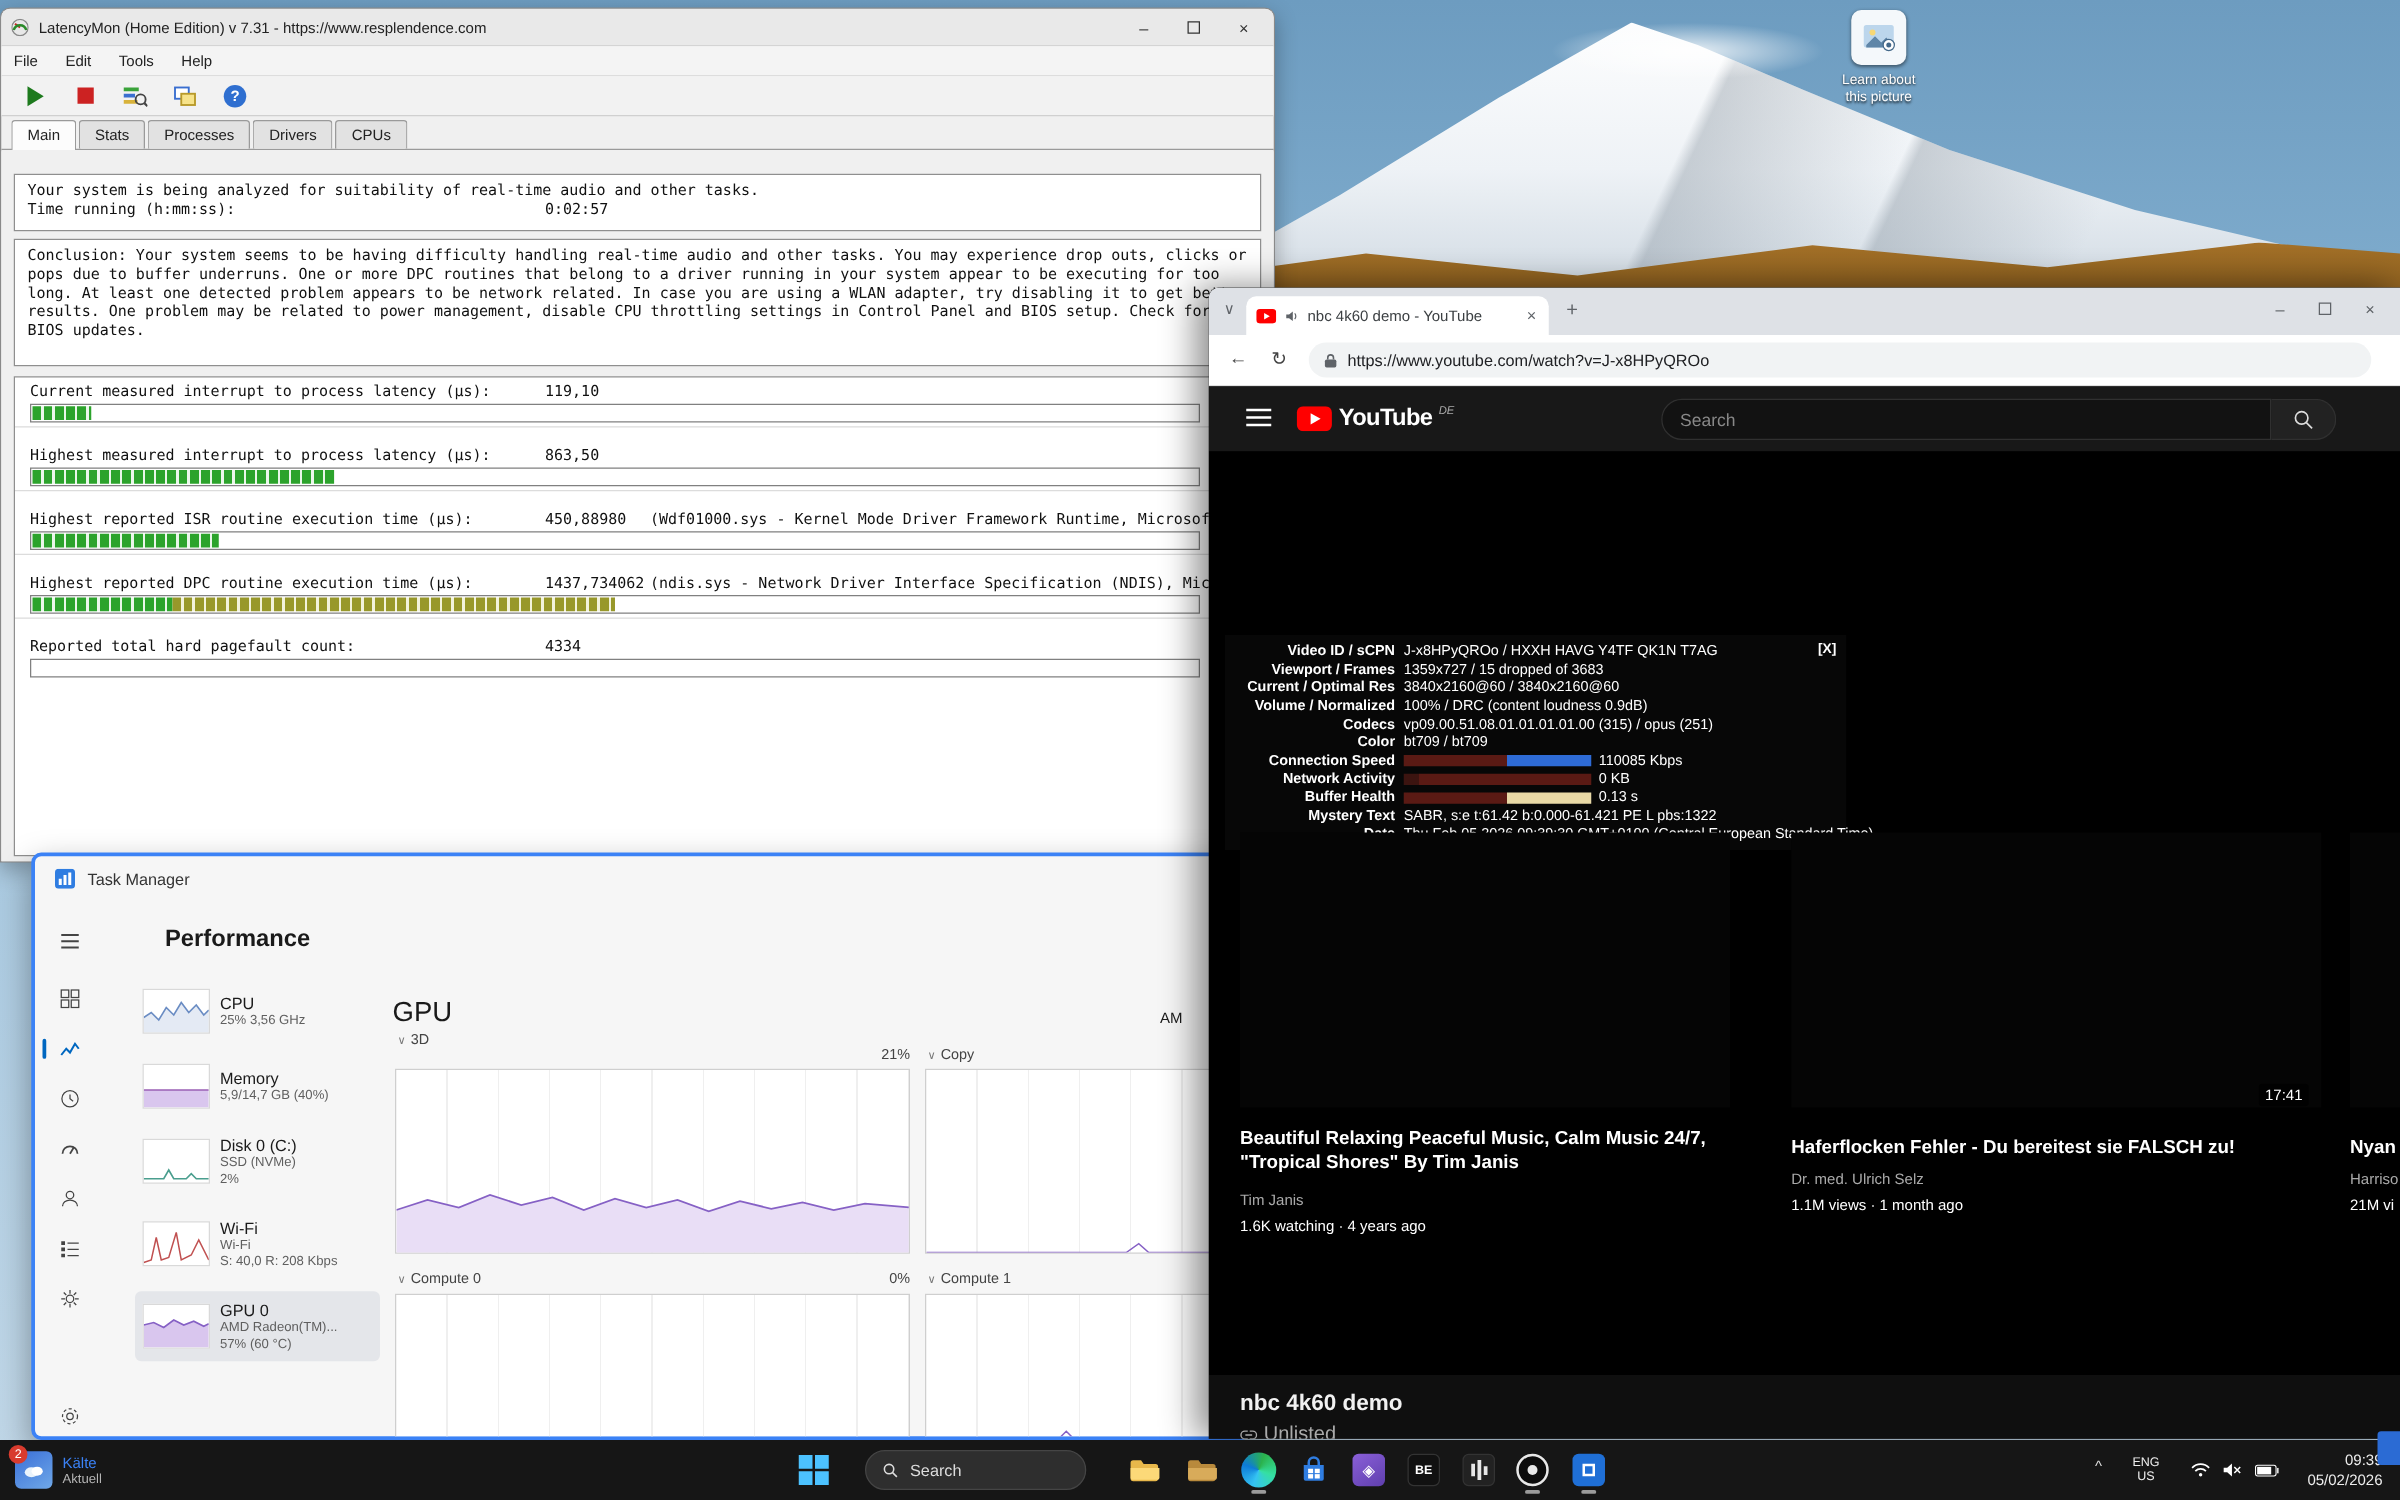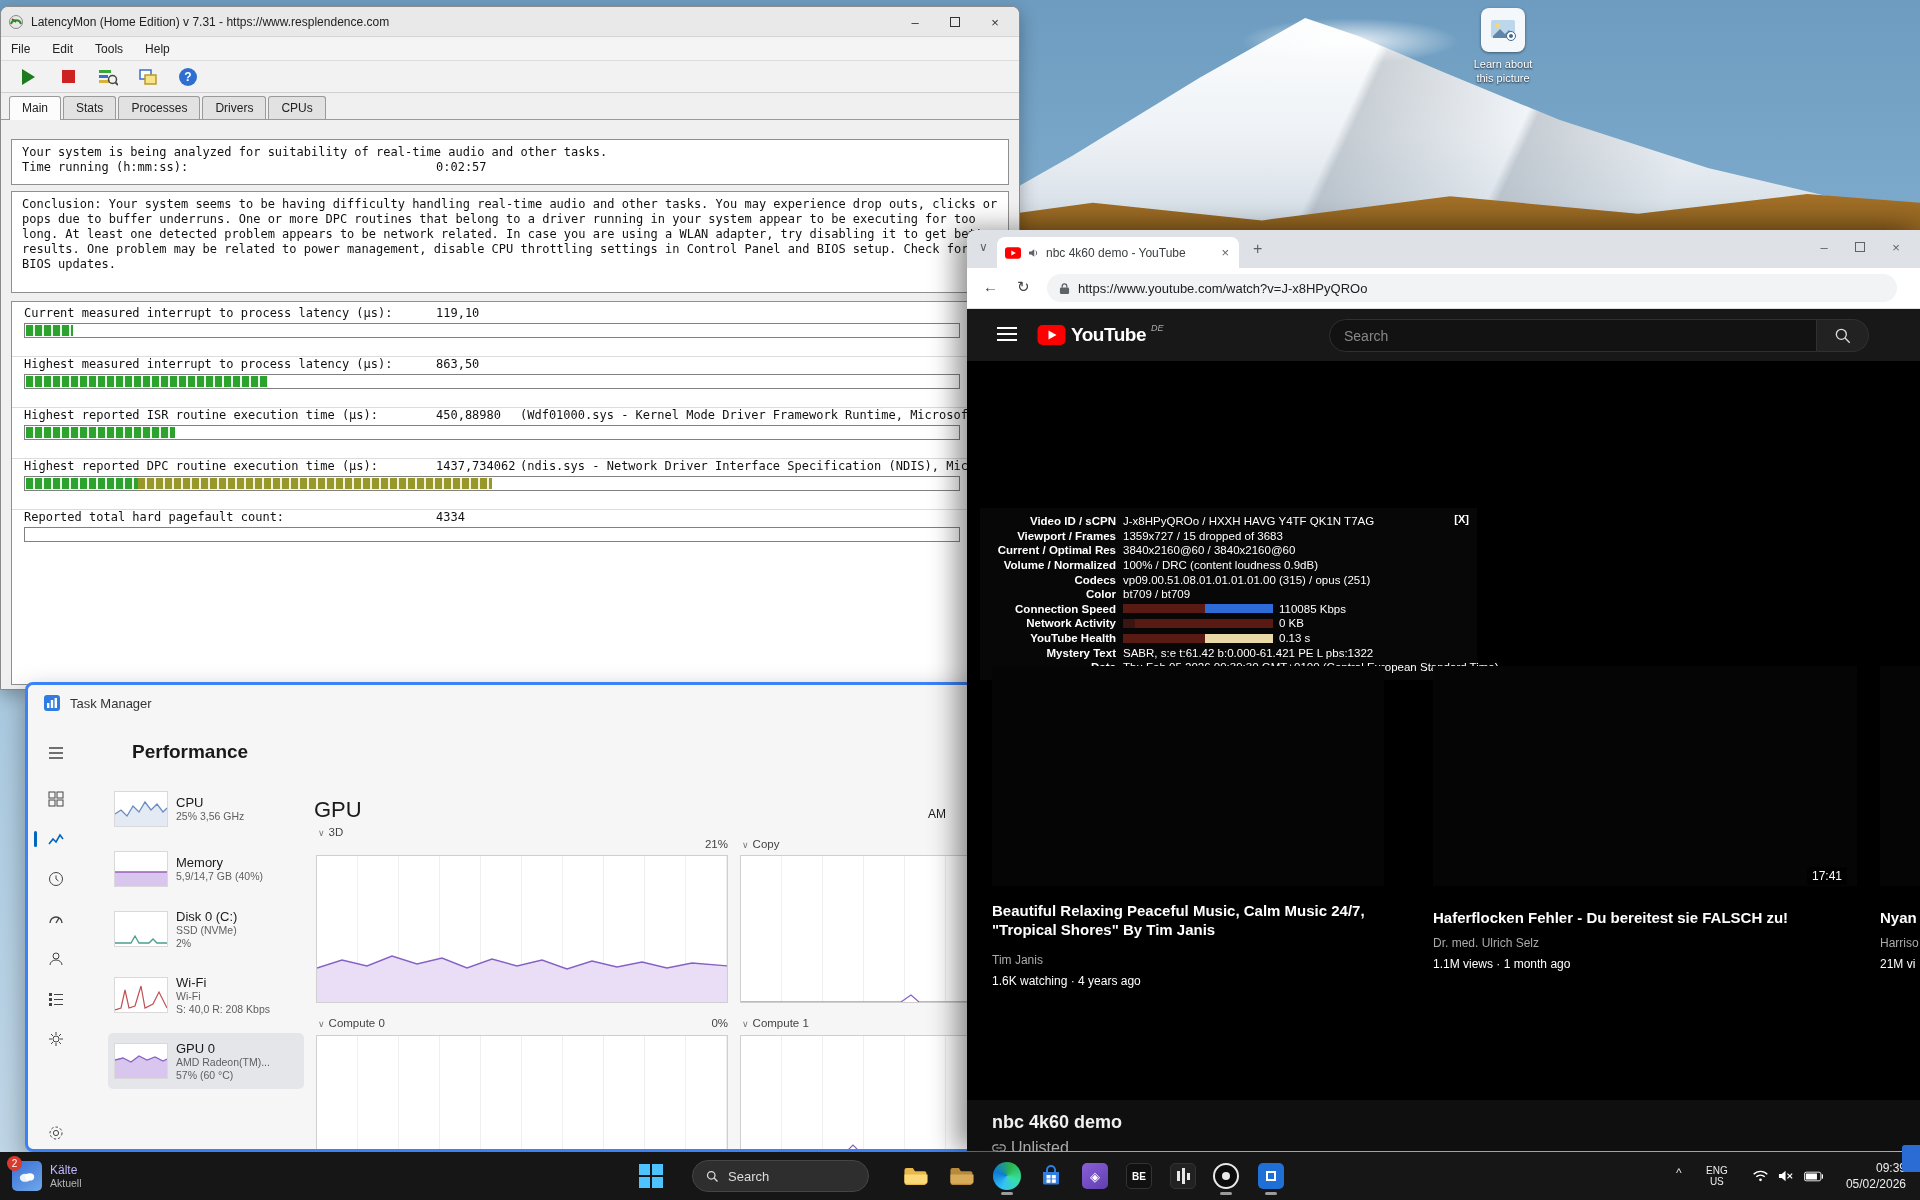--- a/index.html
+++ b/index.html
@@ -53,21 +53,21 @@
     display:flex;align-items:center;justify-content:center;font-family:"Liberation Sans",sans-serif;font-weight:bold;}
   .lm-tabs{left:0;top:86px;width:100%;height:27px;display:flex;align-items:flex-end;padding-left:8px;gap:2px;
     font-family:"Liberation Sans",sans-serif;font-size:12px;position:absolute;border-bottom:1px solid #9a9a9a;}
   .lm-tab{padding:4px 12px;border:1px solid #9a9a9a;border-bottom:none;background:#e2e2e2;color:#222;
     border-radius:3px 3px 0 0;cursor:pointer;}
   .lm-tab.active{background:#fcfcfc;position:relative;top:1px;padding-bottom:5px;}
   .lm-content{left:0;top:114px;width:100%;height:570px;background:#f0f0f0;position:absolute;}
   .lm-box{position:absolute;left:10px;width:998px;background:#fff;border:1px solid #8f8f8f;
     font-size:12px;color:#111;line-height:15px;padding:5px 10px;}
   .lm-panel{position:absolute;left:10px;top:180px;width:998px;height:384px;background:#fff;border:1px solid #8f8f8f;}
-  .lm-metric{position:absolute;left:0;width:100%;height:55px;border-bottom:1px solid #dcdcdc;}
+  .lm-metric{position:absolute;left:0;width:100%;height:40px;border-bottom:1px solid #dcdcdc;}
   .lm-label{position:absolute;left:12px;top:4px;font-size:12px;color:#111;}
   .lm-value{position:absolute;left:424px;top:4px;font-size:12px;color:#111;}
   .lm-note{position:absolute;left:508px;top:4px;font-size:12px;color:#111;white-space:nowrap;}
   .lm-bar{position:absolute;left:12px;top:21px;width:936px;height:15px;border:1px solid #808080;
     background:#fff;padding:1px;display:flex;}
   .lm-bar .seg{height:100%;}
   .seg.green{background:repeating-linear-gradient(90deg,#2ca32c 0 7px,#eaf6ea 7px 9px);}
   .seg.yellow{background:repeating-linear-gradient(90deg,#98982a 0 7px,#f2f2dc 7px 9px);}
 
   
@@ -149,21 +149,21 @@
   .blue-corner{left:1902px;top:1145px;width:18px;height:27px;background:#2b6bd4;z-index:55;border-radius:3px 0 0 3px;}
 
   
   .taskbar{left:0;top:1152px;width:1920px;height:48px;background:#161616;z-index:50;}
   .tb-weather{position:absolute;left:6px;top:4px;width:150px;height:40px;display:flex;align-items:center;gap:8px;
     padding:0 6px;border-radius:4px;cursor:pointer;}
   .tb-wicon{width:30px;height:30px;border-radius:5px;background:linear-gradient(145deg,#3a6fd8,#6fa8e8);
     position:relative;display:flex;align-items:center;justify-content:center;}
   .tb-badge{position:absolute;left:-5px;top:-5px;width:15px;height:15px;border-radius:50%;background:#d83b2e;
     color:#fff;font-size:10px;display:flex;align-items:center;justify-content:center;}
-  .tb-wl1{color:#c4b5fd;font-size:12px;line-height:14px;}
+  .tb-wl1{color:#3b82f6;font-size:12px;line-height:14px;}
   .tb-wl2{color:#b5b5b5;font-size:10.5px;line-height:13px;}
   .tb-slot{position:absolute;top:4px;width:40px;height:40px;border-radius:5px;display:flex;
     align-items:center;justify-content:center;cursor:pointer;}
   .tb-run::after{content:"";position:absolute;bottom:1px;left:14px;width:12px;height:3px;border-radius:2px;background:#9b9b9b;}
   .tb-search{position:absolute;left:692px;top:8px;width:177px;height:32px;border-radius:16px;background:#2e2e2e;
     border:1px solid #454545;display:flex;align-items:center;gap:8px;padding:0 12px;cursor:pointer;}
   .tb-search-label{color:#ddd;font-size:13px;}
   .tb-tray{position:absolute;top:0;height:48px;display:flex;align-items:center;color:#fff;}
   .tb-lang{font-size:10px;line-height:11px;text-align:center;color:#eee;}
   .tb-clock{position:absolute;left:1830px;top:8px;width:76px;text-align:right;color:#eee;font-size:12px;line-height:16px;}
@@ -568,21 +568,21 @@
           <span class="yt-slabel">Connection Speed</span>
           <span class="yt-sbar sbar-conn"></span>
           <span class="yt-sval">110085 Kbps</span>
         </div>
       <div class="yt-srow">
           <span class="yt-slabel">Network Activity</span>
           <span class="yt-sbar sbar-net"></span>
           <span class="yt-sval">0 KB</span>
         </div>
       <div class="yt-srow">
-          <span class="yt-slabel">YouTube Health</span>
+          <span class="yt-slabel">Buffer Health</span>
           <span class="yt-sbar sbar-buf"></span>
           <span class="yt-sval">0.13 s</span>
         </div>
       <div class="yt-srow">
           <span class="yt-slabel">Mystery Text</span>
           <span class="yt-sval">SABR, s:e t:61.42 b:0.000-61.421 PE L pbs:1322</span>
         </div>
       <div class="yt-srow">
           <span class="yt-slabel">Date</span>
           <span class="yt-sval">Thu Feb 05 2026 09:39:30 GMT+0100 (Central European Standard Time)</span>

